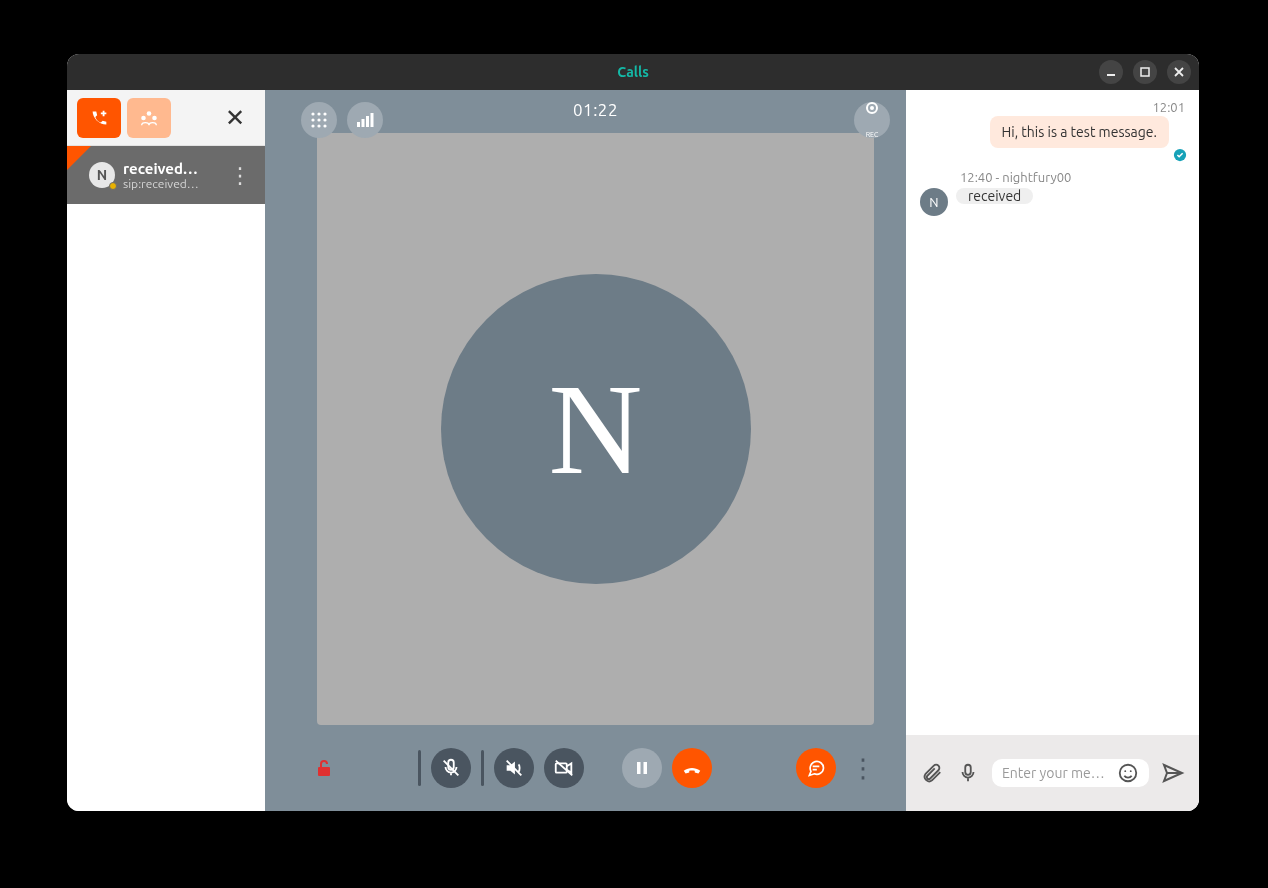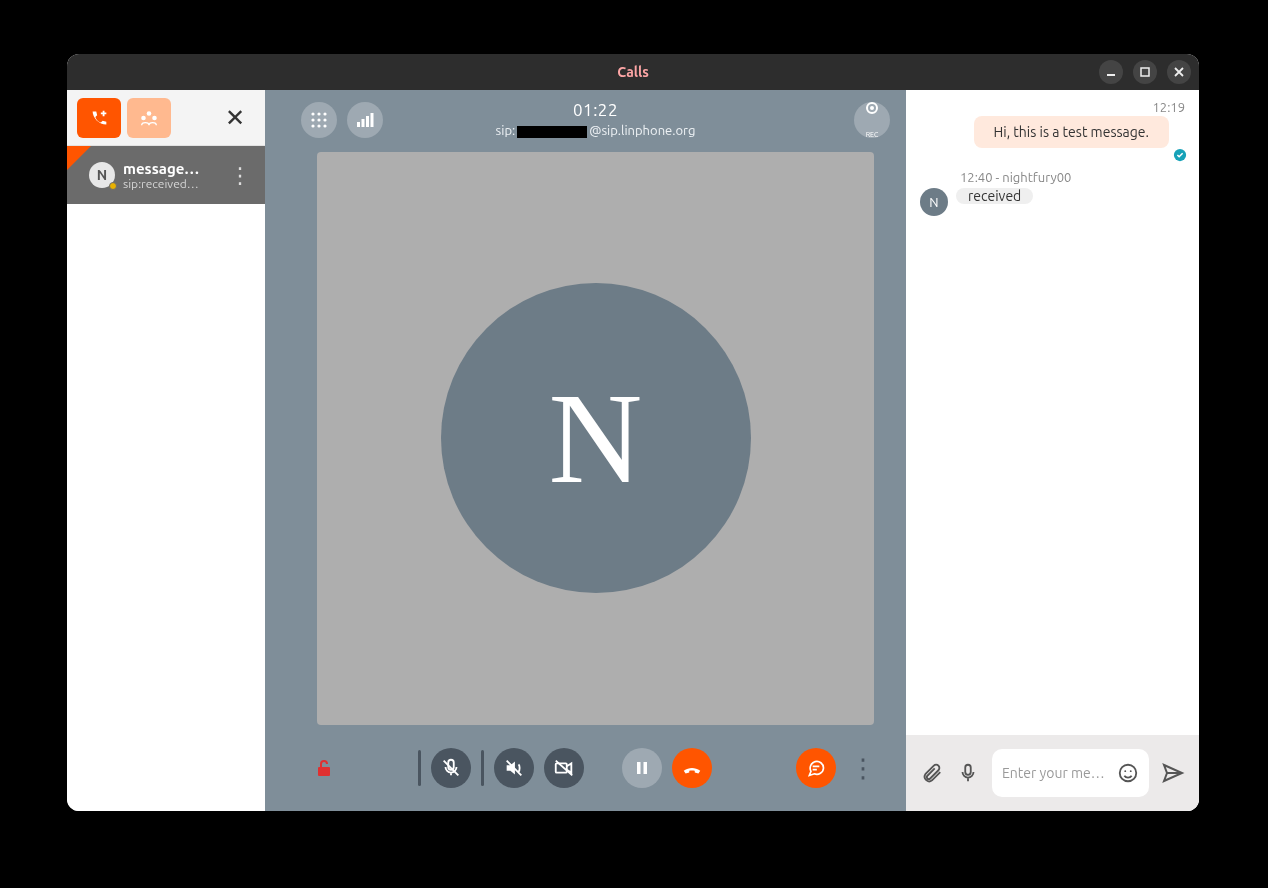--- a/index.html
+++ b/index.html
@@ -10,21 +10,21 @@
     left: 67px; top: 54px;
     width: 1132px; height: 757px;
     background: #fff;
     border-radius: 12px;
     overflow: hidden;
     display: flex; flex-direction: column;
     box-shadow: 0 4px 20px rgba(0,0,0,.5);
   }
 
   .titlebar {
-    height: 36px; background: #2d2d2d; color:#fca5a5;
+    height: 36px; background: #2d2d2d; color:#14b8a6;
     display:flex; align-items:center; justify-content:center;
     position:relative; font-size:14px; font-weight:600;
   }
   .win-controls { position:absolute; right:8px; top:6px; display:flex; gap:10px; }
   .wc { width:24px; height:24px; border-radius:50%; background:#444; color:#eee;
         display:flex; align-items:center; justify-content:center; font-size:12px; cursor:pointer; }
   .wc svg { width:12px; height:12px; }
 
   .body { flex:1; display:flex; min-height:0; }
 
@@ -87,32 +87,32 @@
   .dark { background:#4a5560; }
   .light{ background:#9ea9b2; }
   .orange-c{ background:#ff5500; }
   .right-group{ display:flex; align-items:center; gap:14px;}
   .kebab2{ color:#4a5560; font-size:26px; cursor:pointer; }
 
   
   .chat { width:293px; background:#fff; display:flex; flex-direction:column;}
   .msgs { flex:1; padding:10px 14px; overflow:auto; font-size:14px; color:#333;}
   .time-right{ text-align:right; color:#888; font-size:13px;}
-  .bubble-out{ background:#ffe9dd; border-radius:8px; padding:8px 20px; display:inline-block;
+  .bubble-out{ background:#ffe9dd; border-radius:8px; padding:8px 12px; display:inline-block;
                max-width:220px; margin-top:2px;}
   .row-out { text-align:right; position:relative; padding-right:16px;}
   .check { position:absolute; right:-2px; bottom:-14px; width:14px; height:14px;}
   .incoming-head { color:#888; font-size:13px; margin-top:22px; margin-left:40px;}
   .row-in { display:flex; align-items:flex-start; gap:8px; margin-top:4px;}
   .avatar-xs{ width:28px; height:28px; border-radius:50%; background:#6d7c87; color:#fff;
               display:flex; align-items:center; justify-content:center; font-size:13px;}
   .bubble-in { background:#efefef; border-radius:8px; padding:0 12px; display:inline-block;}
   .compose { height:76px; background:#eceaea; display:flex; align-items:center; padding:0 14px; gap:12px;}
   .ic { width:24px; height:24px; color:#555; cursor:pointer; display:flex; align-items:center; justify-content:center;}
-  .text-in { flex:1; height:48px; background:#fff; border-radius:10px; display:flex; align-items:center;
+  .text-in { flex:1; height:28px; background:#fff; border-radius:10px; display:flex; align-items:center;
              padding:0 10px; gap:8px;}
   .text-in input{ border:none; outline:none; width:100%; font-size:14px; background:transparent;}
   .text-in input::placeholder{ color:#9a9a9a;}
   svg { display:block; }
 </style>
 </head>
 <body>
 
 <div class="window">
 
@@ -166,21 +166,21 @@
 
       <div class="call-row">
         <div class="corner">
           
         </div>
         <div class="avatar-sm">
           <span>N</span>
           <span class="dot"></span>
         </div>
         <div class="call-labels">
-          <div class="call-name">message…</div>
+          <div class="call-name">received…</div>
           <div class="call-sub">sip:received…</div>
         </div>
         <div class="kebab">
           <span>⋮</span>
         </div>
       </div>
     </div>
 
     <div class="center">
       <div class="c-top">
@@ -205,23 +205,20 @@
               <svg width="18" height="18" viewBox="0 0 18 18" fill="white">
                 <rect x="1" y="11" width="3" height="5"></rect>
                   <rect x="5.5" y="8" width="3" height="8"></rect>
                 <rect x="10" y="5" width="3" height="11"></rect>
                   <rect x="14.5" y="2" width="3" height="14"></rect>
               </svg>
             </span>
           </div>
         </div>
         <div class="timer">01:22</div>
-        <div class="sip">
-          <span>sip:</span><span class="mask"></span><span>@sip.linphone.org</span>
-        </div>
         <div class="c-top-right">
           <div class="rec-btn">
             <span class="rec-dot"></span>
             <span>REC</span>
           </div>
         </div>
       </div>
 
       <div class="video-area">
         <div class="big-avatar">
@@ -296,21 +293,21 @@
           </div>
           <div class="kebab2">
             <span>⋮</span>
           </div>
         </div>
       </div>
     </div>
 
     <div class="chat">
       <div class="msgs">
-        <div class="time-right">12:19</div>
+        <div class="time-right">12:01</div>
         <div class="row-out">
           <div class="bubble-out">Hi, this is a test message.</div>
           <span class="check">
             <svg viewBox="0 0 16 16">
                 <circle cx="8" cy="8" r="7" fill="#17a2b8"></circle>
                 <path d="M5 8l2 2 4-4" stroke="white" stroke-width="1.8" fill="none"></path>
               </svg>
           </span>
         </div>
 

